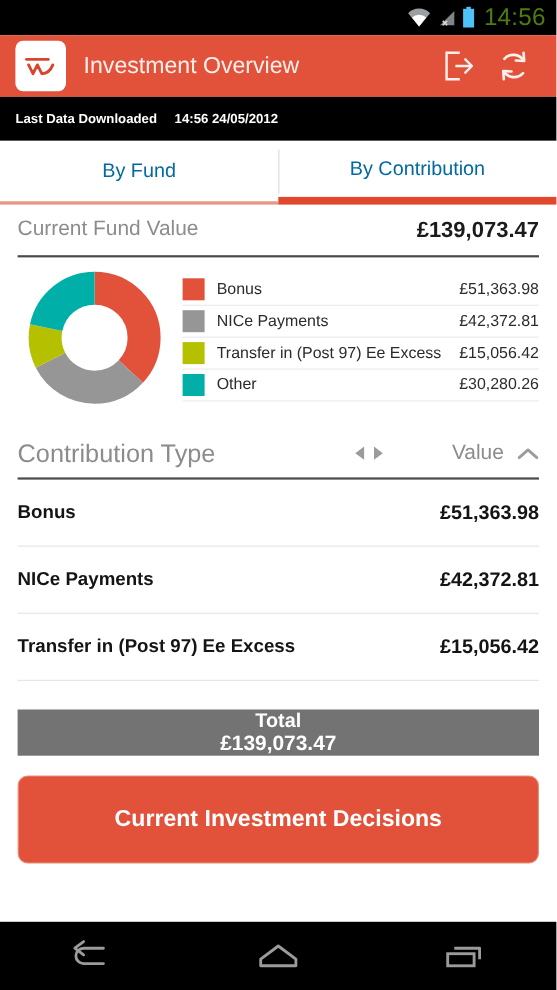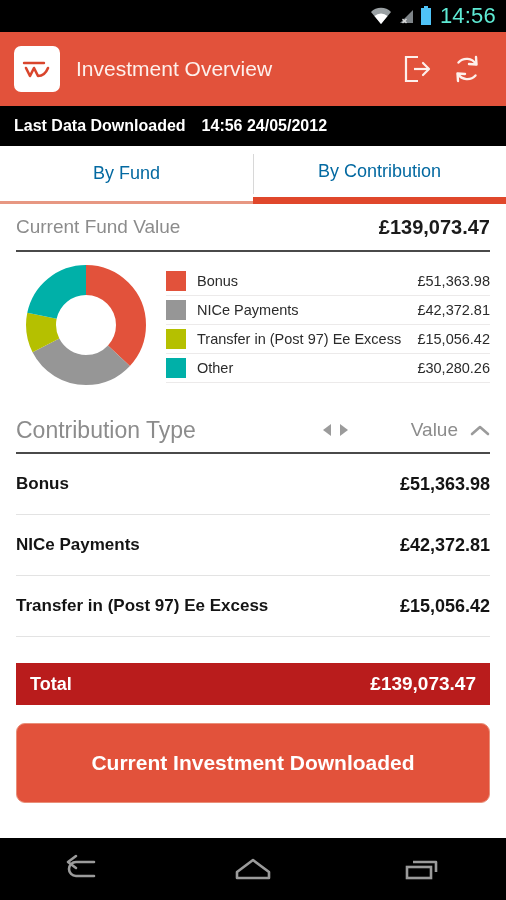--- a/index.html
+++ b/index.html
@@ -25,30 +25,30 @@
     padding-right: 10px;
     box-sizing: border-box;
   }
   .status-icons {
     display: flex;
     align-items: center;
     gap: 5px;
   }
   .sb-icon { display: block; }
   .status-time {
-    color: #5eead4;
+    color: #4d7c0f;
     font-size: 22px;
     letter-spacing: 0.2px;
     margin-left: 8px;
     font-family: "Liberation Sans", sans-serif;
   }
 
   
   .app-bar {
-    height: 74px;
+    height: 56px;
     background: #e2523b;
     display: flex;
     align-items: center;
     padding: 0 14px;
     box-sizing: border-box;
   }
   .app-logo {
     width: 46px;
     height: 46px;
     background: #ffffff;
@@ -76,21 +76,21 @@
 
   
   .download-bar {
     height: 40px;
     background: #000000;
     display: flex;
     align-items: center;
     padding: 0 14px;
     box-sizing: border-box;
     color: #ffffff;
-    font-size: 16px;
+    font-size: 12px;
     font-weight: bold;
   }
   .download-bar .dl-time { margin-left: 16px; }
 
   
   .tabs {
     display: flex;
     height: 58px;
     background: #ffffff;
     position: relative;
@@ -217,27 +217,28 @@
   .data-value {
     font-size: 18px;
     color: #141414;
     font-weight: bold;
   }
 
   
   .total-bar {
     margin-top: 26px;
     height: 42px;
-    background: #b91c1c;
+    background: #737373;
     display: flex;
     align-items: center;
     justify-content: space-between;
     padding: 0 14px;
     box-sizing: border-box;
     color: #ffffff;
+    flex-direction: column;
   }
   .total-label { font-size: 18px; font-weight: bold; }
   .total-value { font-size: 19px; font-weight: bold; }
 
   
   .cta-button {
     margin-top: 18px;
     height: 80px;
     background: #e2523b;
     border: 1px solid #e98f79;
@@ -409,21 +410,21 @@
     <span class="data-name" data-name="row-label">Transfer in (Post 97) Ee Excess</span>
     <span class="data-value" data-name="row-value">£15,056.42</span>
   </div>
 
   <div class="total-bar" data-name="total-row">
     <span class="total-label" data-name="total-label">Total</span>
     <span class="total-value" data-name="total-value">£139,073.47</span>
   </div>
 
   <div class="cta-button" data-name="current-investment-decisions-button">
-    <span data-name="cta-label">Current Investment Downloaded</span>
+    <span data-name="cta-label">Current Investment Decisions</span>
   </div>
 </div>
 
 <div class="nav-bar" data-name="android-navigation-bar">
   <div class="nav-btn" data-name="back-button">
     <svg data-name="back-icon" width="44" height="30" viewBox="0 0 44 30">
       <path d="M32 22 H14 A7 7 0 0 1 14 8 H32" fill="none" stroke="#9b9b9b" stroke-width="2.6" stroke-linecap="round"></path>
       <polyline points="14,2 6,8 14,14" fill="none" stroke="#9b9b9b" stroke-width="2.6" stroke-linecap="round" stroke-linejoin="round"></polyline>
     </svg>
   </div>

